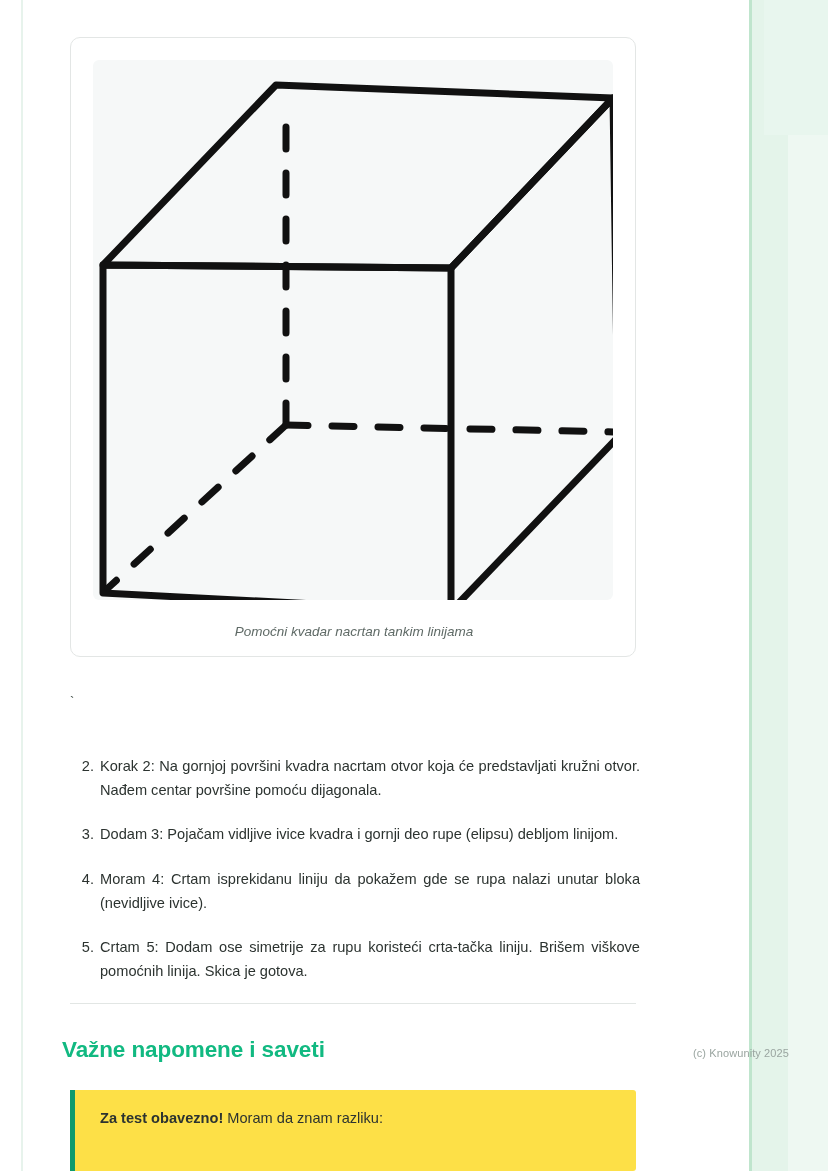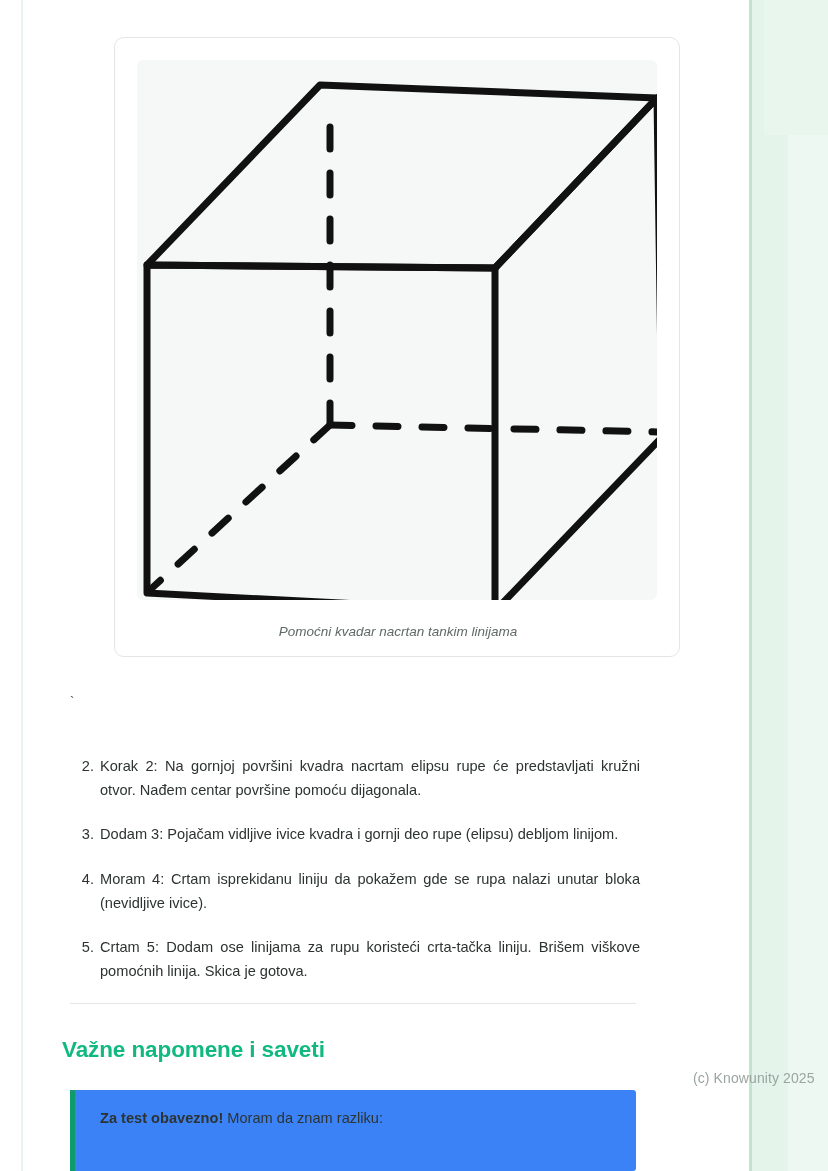--- a/index.html
+++ b/index.html
@@ -61,38 +61,37 @@
     left: 764px;
     top: 0;
     width: 64px;
     height: 135px;
     background: #e8f6ee;
   }
 
   .copyright {
     position: absolute;
     left: 693px;
-    top: 1070px;
-    font-size: 14px;
+    top: 1047px;
+    font-size: 11px;
     color: #9aa5a0;
     letter-spacing: 0.1px;
     white-space: nowrap;
   }
 
   
   .figure-card {
     position: absolute;
     left: 70px;
     top: 37px;
     width: 566px;
     height: 620px;
     background: #ffffff;
     border: 1px solid #e3e6e5;
     border-radius: 10px;
-    margin-left: 44px;
   }
   .figure-inner {
     position: absolute;
     left: 22px;
     top: 22px;
     width: 520px;
     height: 540px;
     background: #f6f8f8;
     border-radius: 6px;
     overflow: hidden;
@@ -163,21 +162,21 @@
     color: #11b981;
     letter-spacing: -0.1px;
   }
 
   .callout {
     position: absolute;
     left: 70px;
     top: 1090px;
     width: 566px;
     height: 81px;
-    background: #3b82f6;
+    background: #fde047;
     border-radius: 3px;
   }
   .callout-bar {
     position: absolute;
     left: 0;
     top: 0;
     width: 5px;
     height: 81px;
     background: #0f9b6c;
   }
@@ -227,33 +226,33 @@
       </svg>
     </div>
     <div class="figure-caption">Pomoćni kvadar nacrtan tankim linijama</div>
   </div>
 
   <div class="tick">`</div>
 
   <ol class="steps">
     <li class="step">
       <span class="num">2.</span>
-      <b>Korak 2:</b><span> Na gornjoj površini kvadra nacrtam elipsu rupe će predstavljati kružni otvor. Nađem centar površine pomoću dijagonala.</span>
+      <b>Korak 2:</b><span> Na gornjoj površini kvadra nacrtam otvor koja će predstavljati kružni otvor. Nađem centar površine pomoću dijagonala.</span>
     </li>
     <li class="step">
       <span class="num">3.</span>
       <b>Dodam 3:</b><span> Pojačam vidljive ivice kvadra i gornji deo rupe (elipsu) debljom linijom.</span>
     </li>
     <li class="step">
       <span class="num">4.</span>
       <b>Moram 4:</b><span> Crtam isprekidanu liniju da pokažem gde se rupa nalazi unutar bloka (nevidljive ivice).</span>
     </li>
     <li class="step">
       <span class="num">5.</span>
-      <b>Crtam 5:</b><span> Dodam ose linijama za rupu koristeći crta-tačka liniju. Brišem viškove pomoćnih linija. Skica je gotova.</span>
+      <b>Crtam 5:</b><span> Dodam ose simetrije za rupu koristeći crta-tačka liniju. Brišem viškove pomoćnih linija. Skica je gotova.</span>
     </li>
   </ol>
 
   <div class="divider"></div>
 
   <div class="section-title">Važne napomene i saveti</div>
 
   <div class="callout">
     <div class="callout-bar"></div>
     <div class="callout-text">

